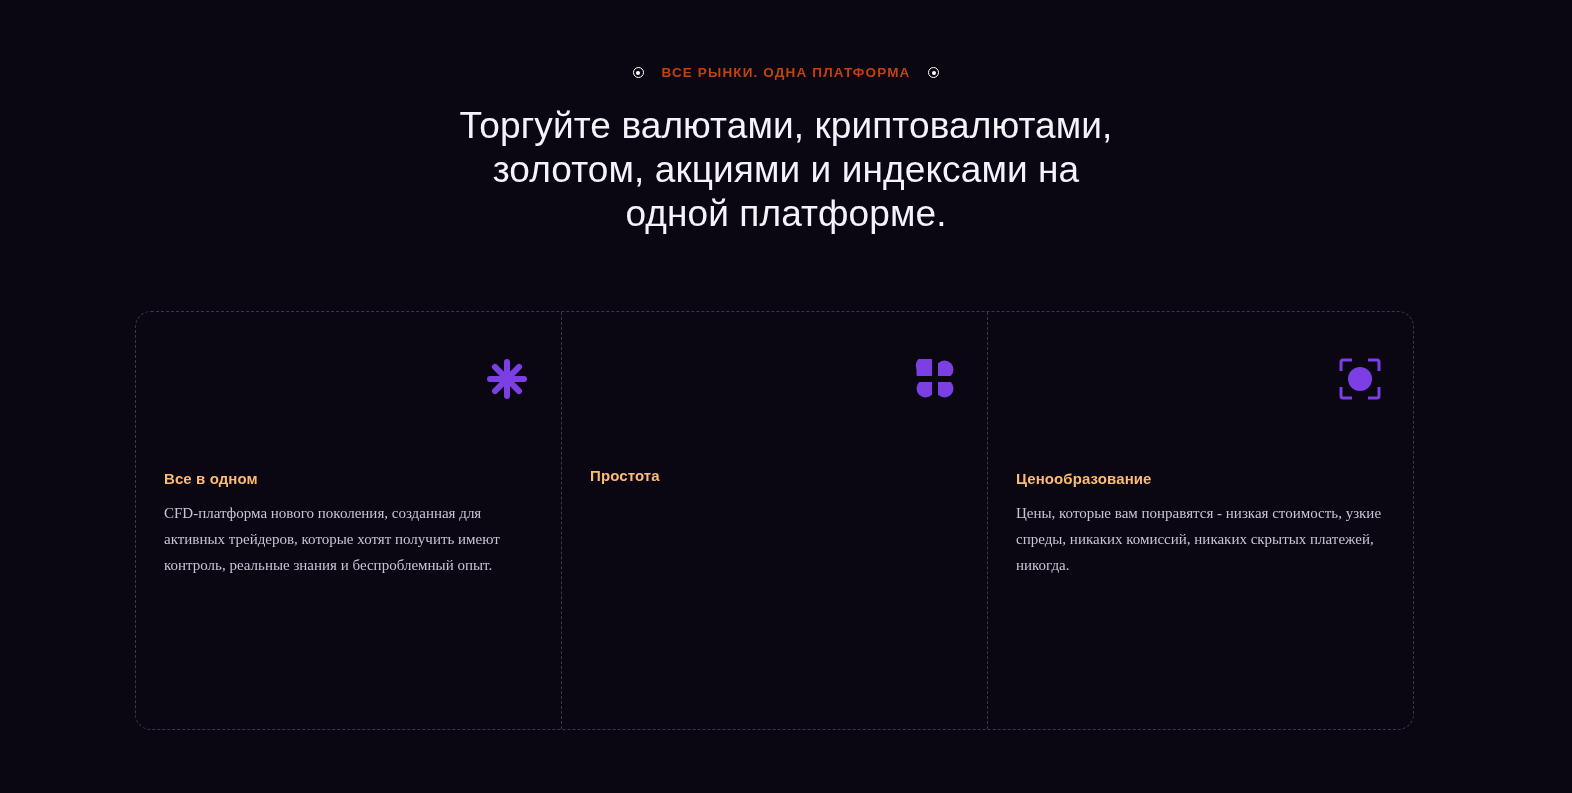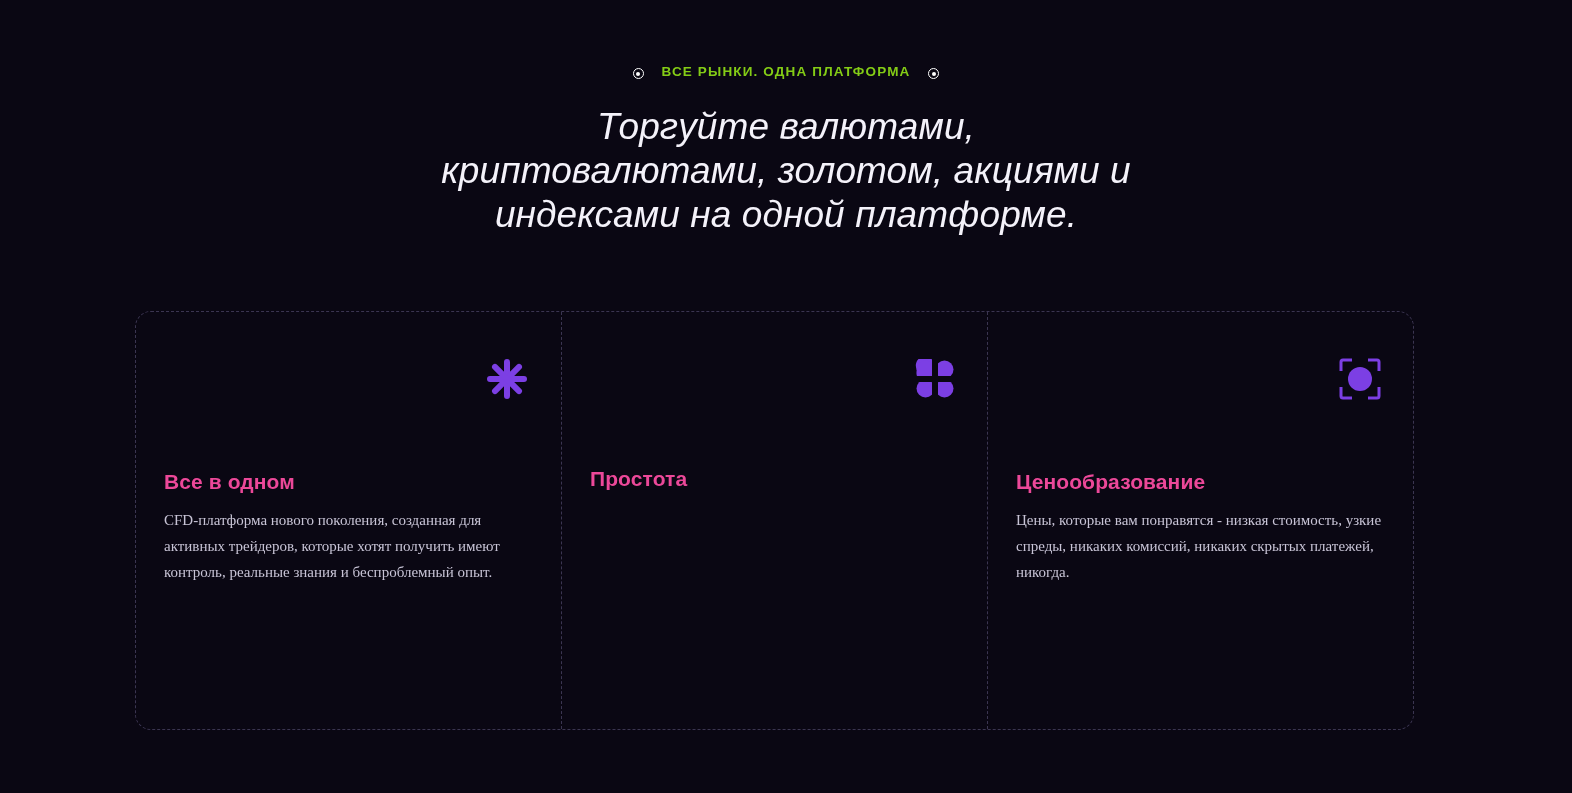--- a/index.html
+++ b/index.html
@@ -17,24 +17,24 @@
     background: #0a0713;
   }
 
   
   .header {
     padding-top: 64px;
     text-align: center;
   }
   .eyebrow {
     display: inline-flex;
-    align-items: flex-end;
+    align-items: center;
     justify-content: center;
     gap: 18px;
-    color: #84cc16;
+    color: #c2410c;
     font-size: 13.5px;
     font-weight: 700;
     letter-spacing: 1.15px;
     text-transform: uppercase;
   }
   .eyebrow .dot-icon {
     display: inline-block;
     width: 11px;
     height: 11px;
     border: 1.5px solid #ffffff;
@@ -53,21 +53,20 @@
     background: #ffffff;
   }
   .headline {
     margin: 22px auto 0;
     width: 700px;
     color: #f4f2fa;
     font-size: 37px;
     line-height: 1.19;
     font-weight: 400;
     letter-spacing: 0.1px;
-    font-style: italic;
   }
 
   
   .cards {
     position: absolute;
     left: 135px;
     top: 311px;
     width: 1279px;
     height: 419px;
     border: 1px dashed #3b3551;
@@ -93,22 +92,22 @@
     padding-right: 4px;
     padding-top: 30px;
   }
   .card-body {
     position: absolute;
     left: 28px;
     right: 28px;
     top: 160px;
   }
   .card-title {
-    color: #ec4899;
-    font-size: 21px;
+    color: #fdba74;
+    font-size: 15px;
     font-weight: 700;
     letter-spacing: 0.1px;
     margin-bottom: 14px;
   }
   .card-text {
     color: #c8c4d6;
     font-size: 15px;
     line-height: 1.72;
     font-family: "Liberation Serif", serif;
   }

